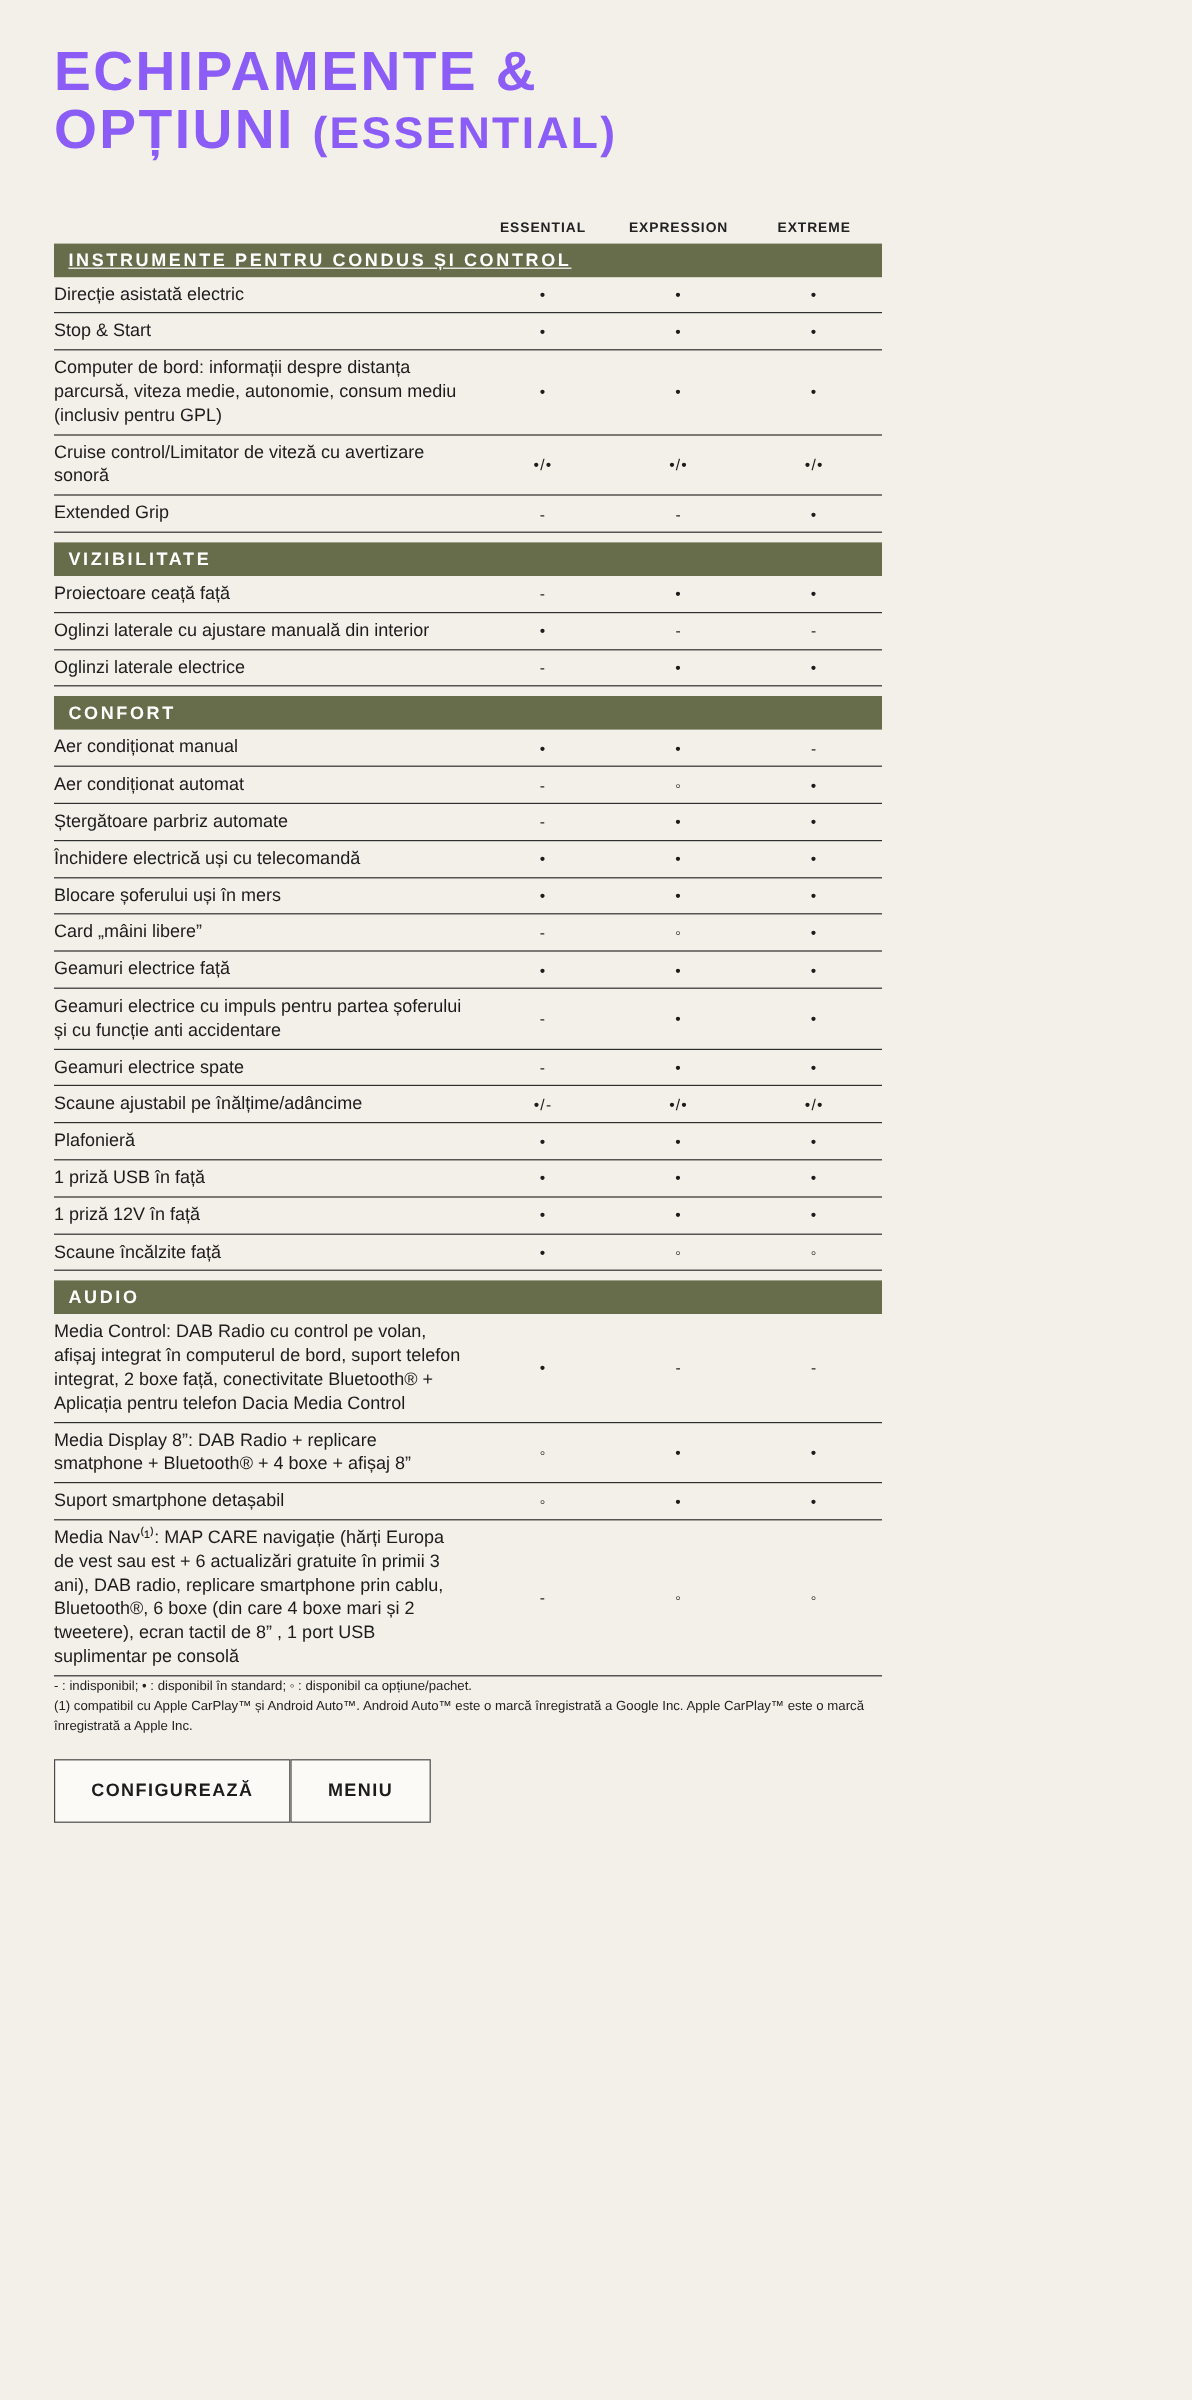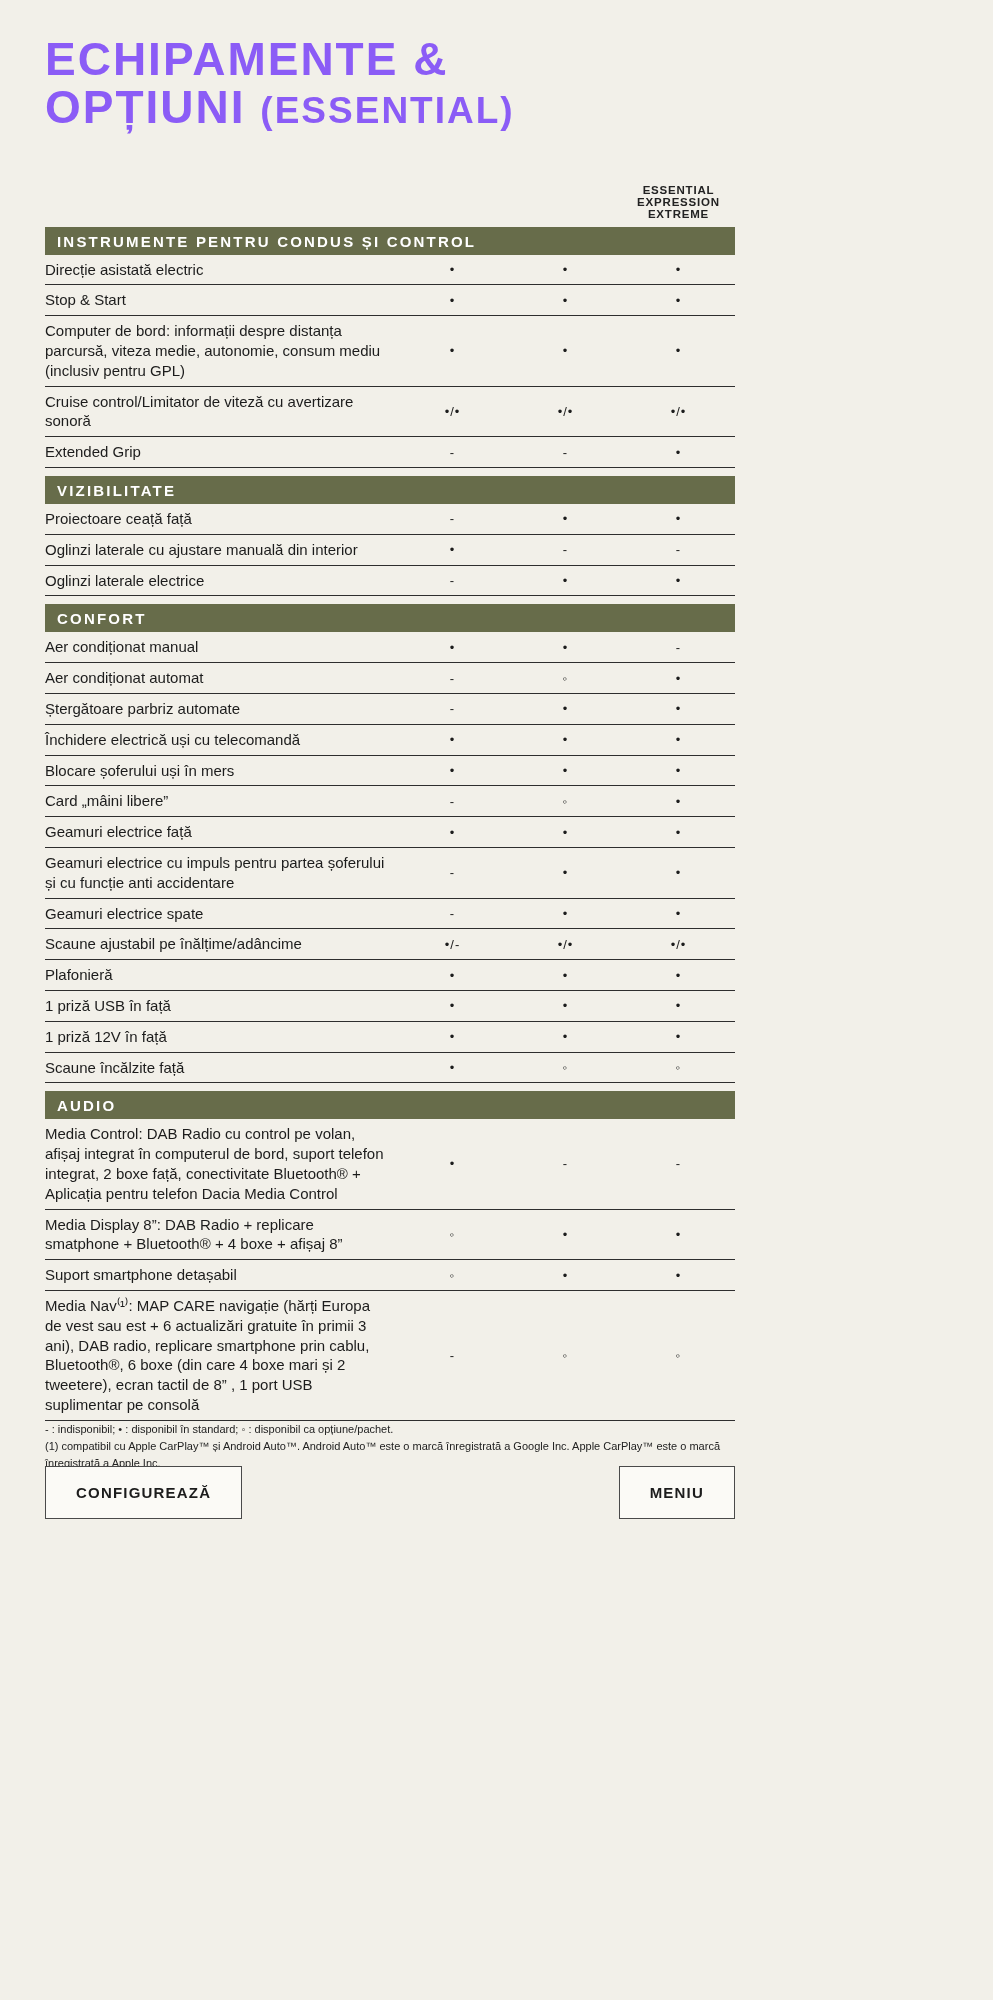--- a/index.html
+++ b/index.html
@@ -30,42 +30,41 @@
   }
   .page-title .t-line1 { font-size: 46px; }
   .page-title .t-line2 { font-size: 46px; }
   .page-title .t-sub { font-size: 37px; font-weight: 800; }
   
   .col-headers {
     display: flex;
     align-items: flex-end;
     margin-top: 52px;
     padding-bottom: 7px;
-    flex-direction: column;
   }
   .col-headers .spacer { flex: 1; }
   .colh {
     width: 113px;
     text-align: center;
     font-size: 11.5px;
     font-weight: bold;
     letter-spacing: 0.8px;
     color: #222;
   }
   
   .section-bar {
     background: #676c4a;
     color: #ffffff;
     font-weight: bold;
     font-size: 15px;
     letter-spacing: 2.2px;
     padding: 6px 12px 5px 12px;
     margin-top: 8px;
   }
-  .section-bar:first-child { margin-top: 0; }
+  .section-bar:first-child { margin-top: 0; text-decoration: underline; }
   
   .row {
     display: flex;
     align-items: center;
     border-bottom: 1px solid #2e2e2e;
     padding: 5px 0;
     min-height: 27px;
   }
   .row-label {
     flex: 1;
@@ -89,21 +88,20 @@
     width: 690px;
   }
   .notes div { margin: 0; }
   
   .footer-buttons {
     position: absolute;
     top: 1466px;
     left: 45px;
     width: 690px;
     display: flex;
-    justify-content: space-between;
     align-items: center;
   }
   .btn {
     background: #fbfaf6;
     border: 1px solid #4a4a4a;
     color: #1c1c1c;
     font-family: "Liberation Sans", sans-serif;
     font-weight: bold;
     font-size: 15px;
     letter-spacing: 1.2px;

